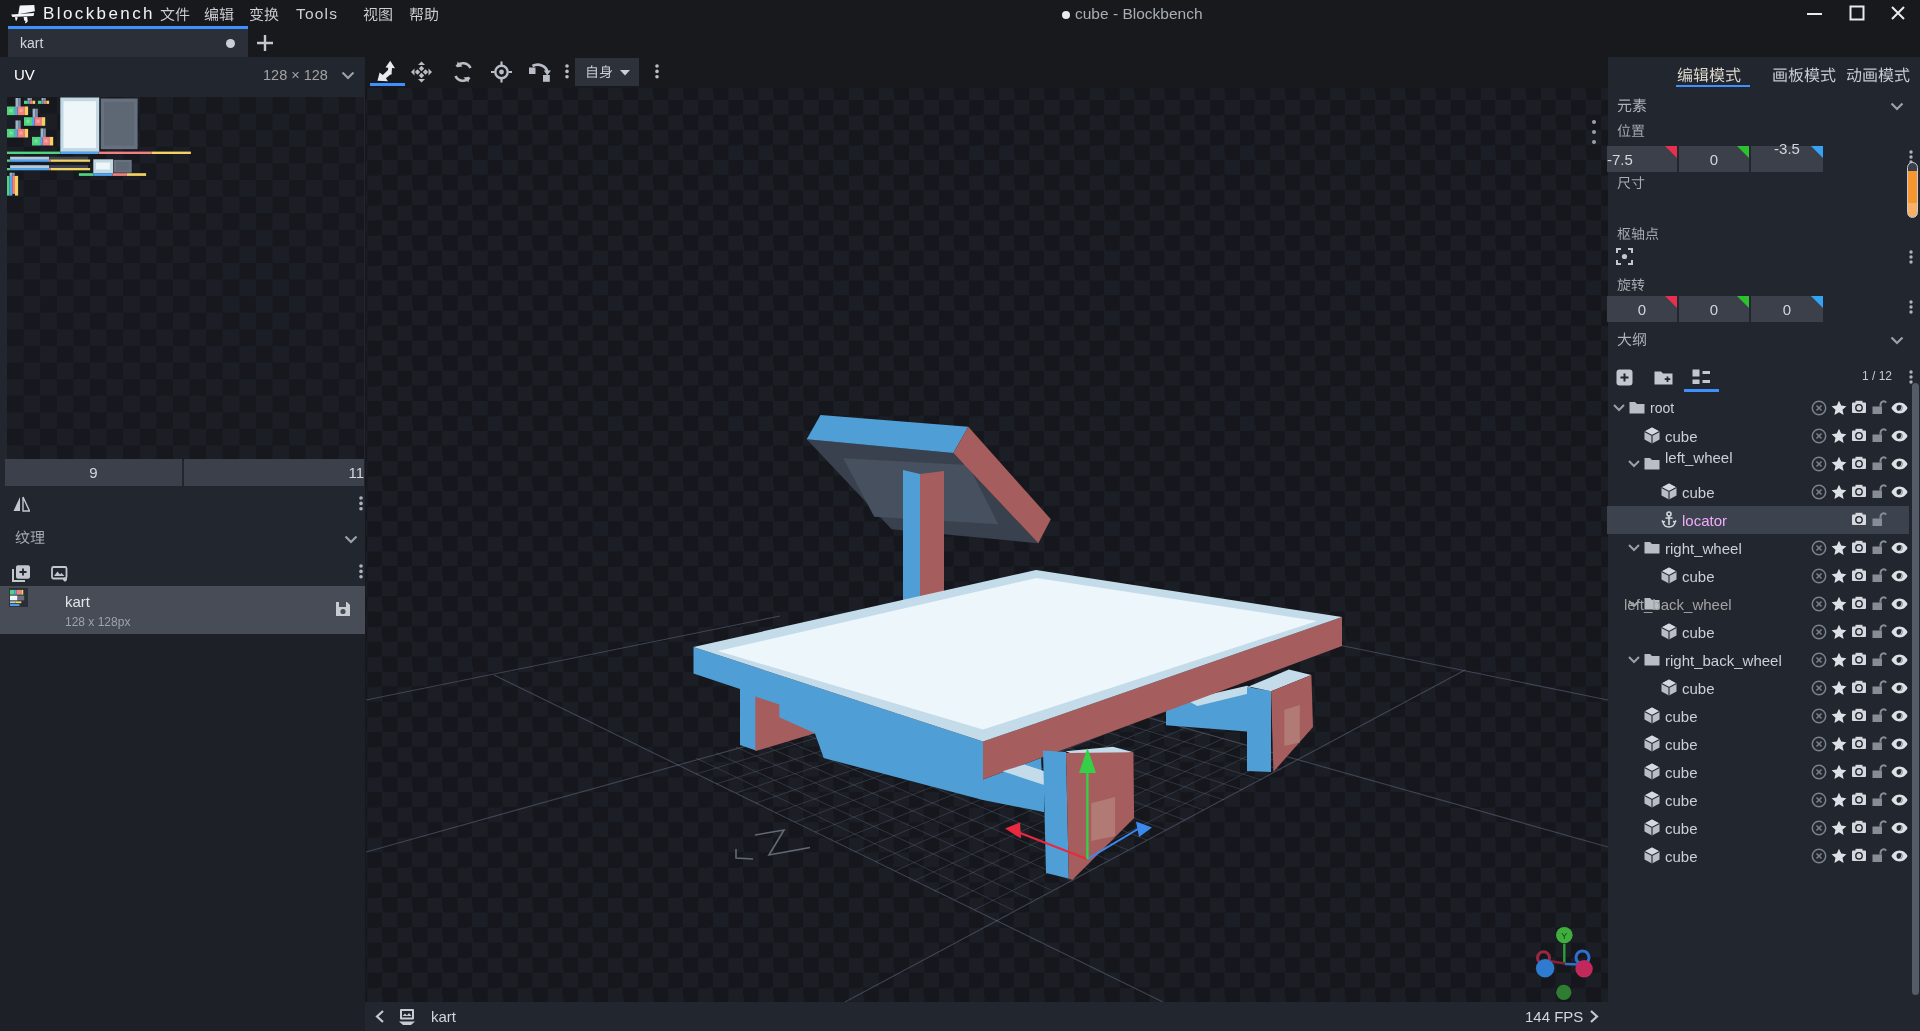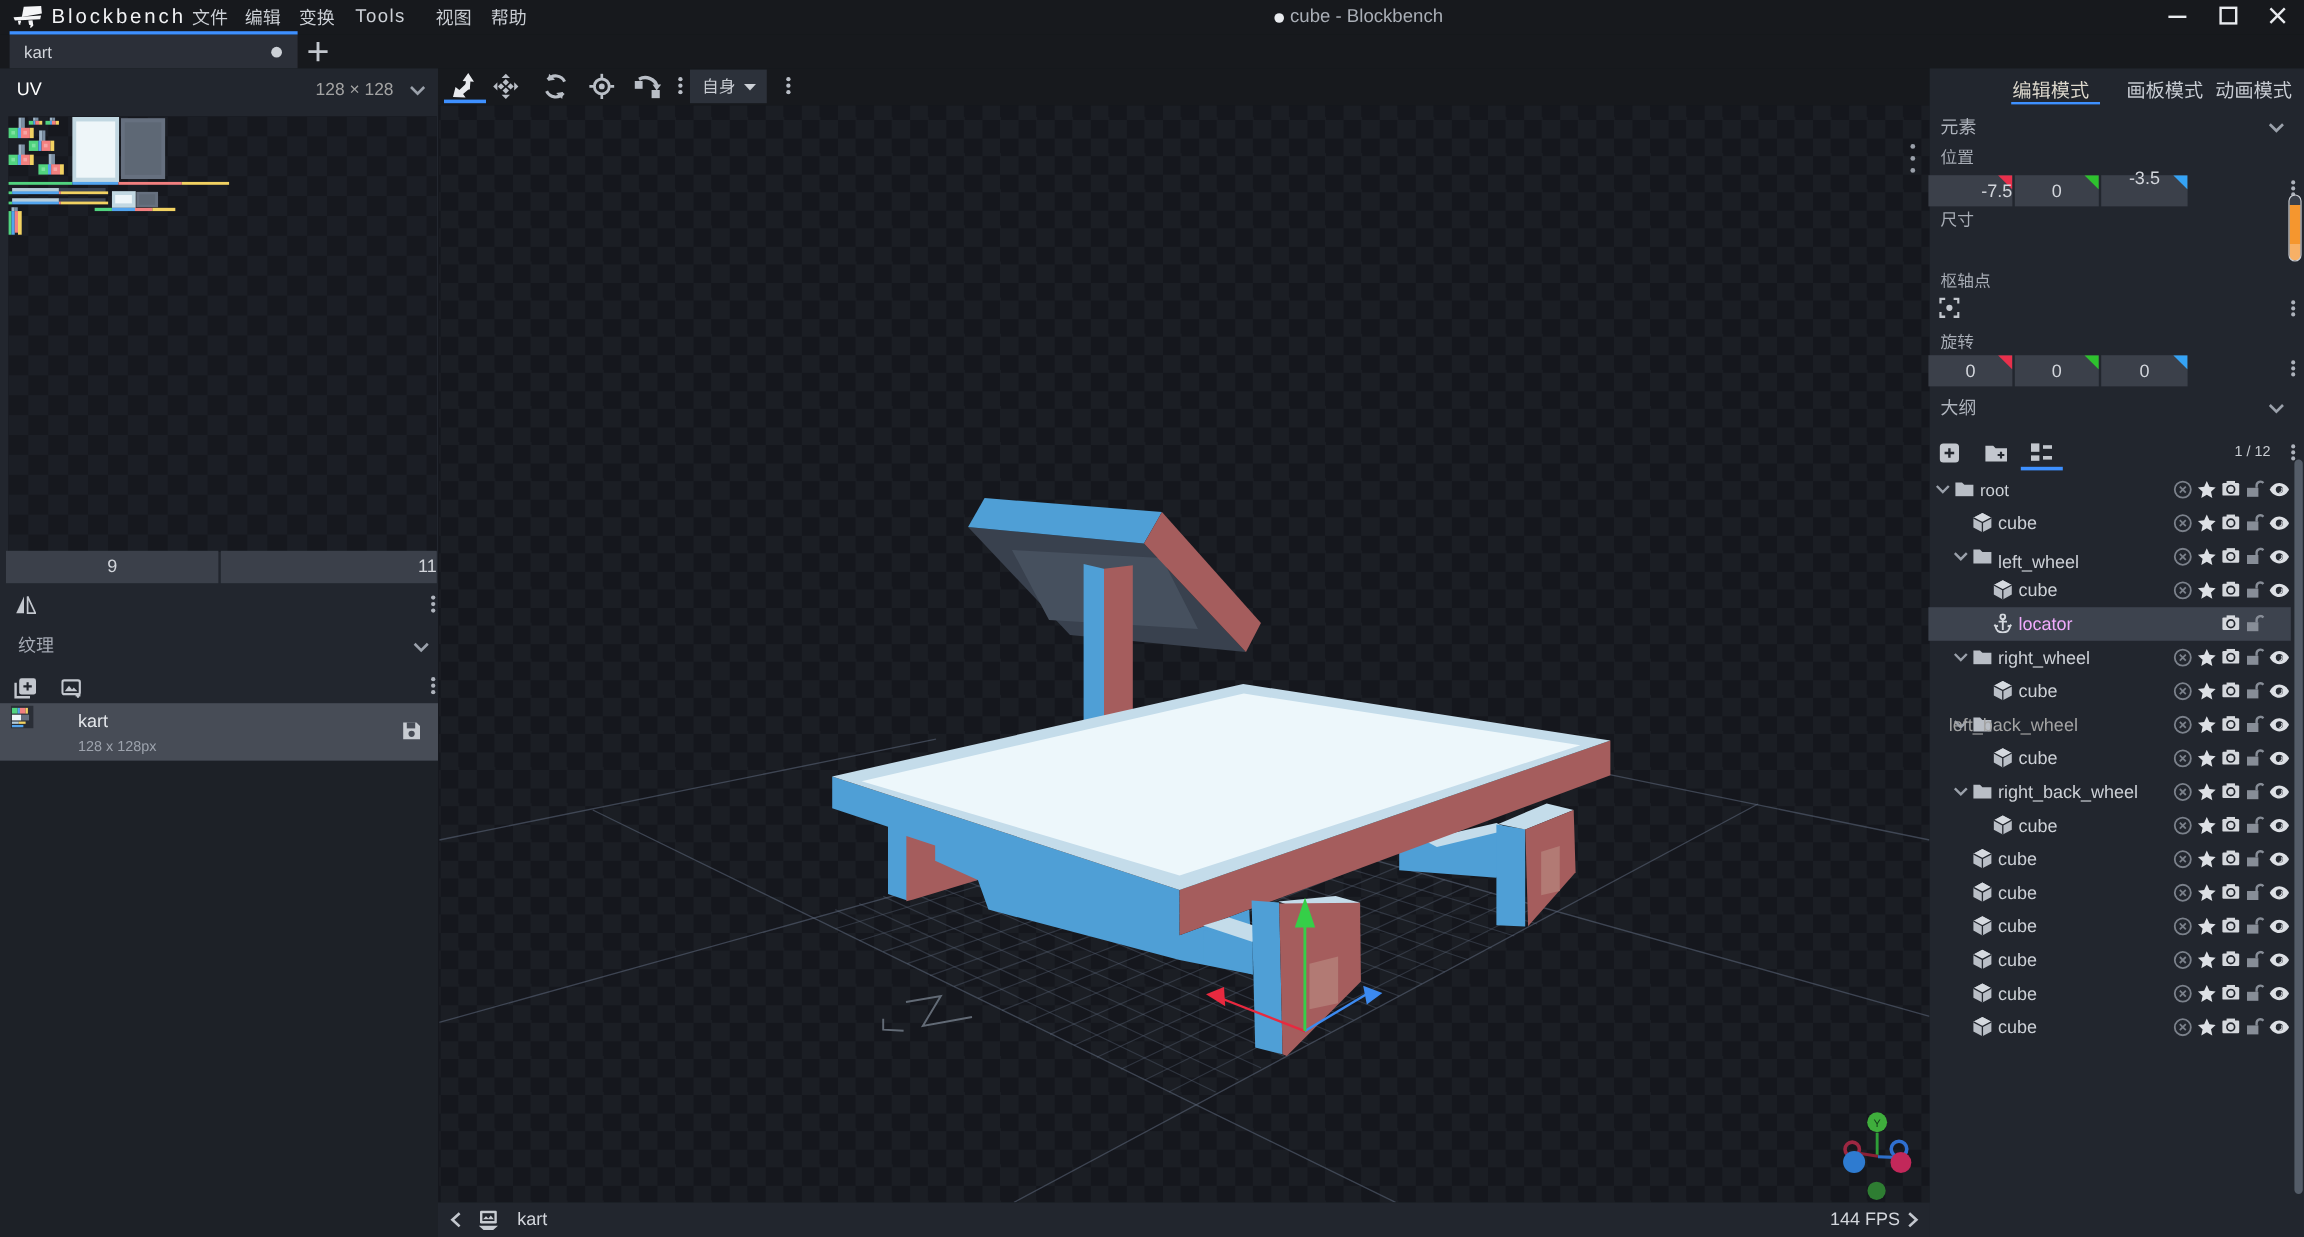--- a/index.html
+++ b/index.html
@@ -368,21 +368,21 @@
 <svg class="abs" style="left:1890px;top:102px" width="14" height="9">
 <path d="M1.5 1.5 L7 7 L12.5 1.5" stroke="#9ba1ab" stroke-width="2.2" fill="none"></path>
   </svg>
 <svg style="position:absolute;left:1617px;top:121px;overflow:visible" width="30" height="19">
     <path transform="translate(0,15)" d="M5.2 -9.2V-8.2H12.8V-9.2ZM6.1 -7.1C6.5 -5.2 6.9 -2.6 7.0 -1.1L8.1 -1.4C7.9 -2.9 7.5 -5.4 7.0 -7.4ZM8.0 -11.6C8.2 -10.9 8.5 -10.0 8.6 -9.4L9.7 -9.7C9.5 -10.3 9.2 -11.2 9.0 -11.9ZM4.6 -0.5V0.5H13.4V-0.5H10.5C11.0 -2.4 11.6 -5.1 11.9 -7.3L10.8 -7.4C10.6 -5.3 10.0 -2.4 9.5 -0.5ZM4.0 -11.7C3.2 -9.6 1.9 -7.5 0.5 -6.1C0.7 -5.9 1.0 -5.3 1.1 -5.1C1.6 -5.6 2.1 -6.1 2.5 -6.8V1.1H3.6V-8.4C4.1 -9.4 4.6 -10.4 5.0 -11.4Z M23.1 -10.5H25.5V-9.2H23.1ZM19.8 -10.5H22.1V-9.2H19.8ZM16.6 -10.5H18.9V-9.2H16.6ZM16.7 -6.0V-0.1H14.8V0.7H27.2V-0.1H25.3V-6.0H20.9L21.1 -6.8H26.9V-7.6H21.3L21.4 -8.4H26.5V-11.2H15.6V-8.4H20.4L20.2 -7.6H15.0V-6.8H20.1L19.9 -6.0ZM17.7 -0.1V-1.0H24.3V-0.1ZM17.7 -3.9H24.3V-3.0H17.7ZM17.7 -4.5V-5.3H24.3V-4.5ZM17.7 -2.4H24.3V-1.6H17.7Z" fill="#a8adb6" fill-opacity="1.0"></path>
   </svg>
 <div class="abs" style="left:1607px;top:146px;width:70px;height:26px;background:#3b404a"></div>
 <svg class="abs" style="left:1665px;top:146px" width="12" height="12">
     <path d="M0 0 H12 V12 Z" fill="#e8304c"></path>
   </svg>
-<div class="abs" style="left:1607px;top:150.5px;width:70px;text-align:right;font-size:15px;color:#d3d6dc">-7.5</div>
+<div class="abs" style="left:1607px;top:150.5px;width:70px;text-align:left;font-size:15px;color:#d3d6dc">-7.5</div>
 <div class="abs" style="left:1679px;top:146px;width:70px;height:26px;background:#3b404a"></div>
 <svg class="abs" style="left:1737px;top:146px" width="12" height="12">
     <path d="M0 0 H12 V12 Z" fill="#2ec12e"></path>
   </svg>
 <div class="abs" style="left:1679px;top:150.5px;width:70px;text-align:center;font-size:15px;color:#d3d6dc">0</div>
 <div class="abs" style="left:1751px;top:146px;width:72px;height:26px;background:#3b404a"></div>
 <svg class="abs" style="left:1811px;top:146px" width="12" height="12">
     <path d="M0 0 H12 V12 Z" fill="#35a3f5"></path>
   </svg>
 <div class="abs" style="left:1751px;top:140px;width:72px;text-align:center;font-size:15px;color:#d3d6dc">-3.5</div>
@@ -512,21 +512,21 @@
 <path d="M8.5 0.5 C12.5 0.5 15.5 3.5 16.5 6 C15.5 8.5 12.5 11.5 8.5 11.5 C4.5 11.5 1.5 8.5 0.5 6 C1.5 3.5 4.5 0.5 8.5 0.5 Z" fill="#dde0e5"></path>
 <circle cx="8.5" cy="6" r="3" fill="#272b33"></circle>
 <path d="M10.3 4.5 A2.6 2.6 0 0 1 8.5 8.6" stroke="#dde0e5" stroke-width="1" fill="none"></path>
   </svg>
 <svg class="abs" style="left:1628px;top:460px" width="12" height="8">
 <path d="M1 1 L6 6 L11 1" stroke="#9aa0aa" stroke-width="2" fill="none"></path>
   </svg>
 <svg class="abs" style="left:1644px;top:457px" width="16" height="13" viewBox="0 0 16 13">
 <path d="M0.5 1 H6 L8 3 H15.5 V12.5 H0.5 Z" fill="#b9bec6"></path>
   </svg>
-<div class="abs" style="left:1665px;top:460px;font-size:15px;color:#ccd0d6">left_wheel</div>
+<div class="abs" style="left:1665px;top:449px;font-size:15px;color:#ccd0d6">left_wheel</div>
 <svg class="abs" style="left:1811px;top:456px" width="16" height="16" viewBox="0 0 16 16">
 <circle cx="8" cy="8" r="6.7" fill="none" stroke="#7b818b" stroke-width="1.5"></circle>
 <path d="M5.5 5.5 L10.5 10.5 M10.5 5.5 L5.5 10.5" stroke="#7b818b" stroke-width="1.5"></path>
   </svg>
 <svg class="abs" style="left:1830.5px;top:456px" width="16" height="16" viewBox="0 0 16 16">
 <path d="M8 0.8 L10.2 5.6 L15.4 6.2 L11.5 9.7 L12.6 14.9 L8 12.2 L3.4 14.9 L4.5 9.7 L0.6 6.2 L5.8 5.6 Z" fill="#dde0e5"></path>
   </svg>
 <svg class="abs" style="left:1850.5px;top:456px" width="16" height="14" viewBox="0 0 16 14">
 <rect x="4.5" y="0.8" width="7" height="3" fill="#d5d8dd"></rect>
 <rect x="1" y="2.5" width="14" height="10.5" rx="1" fill="#d5d8dd"></rect>

